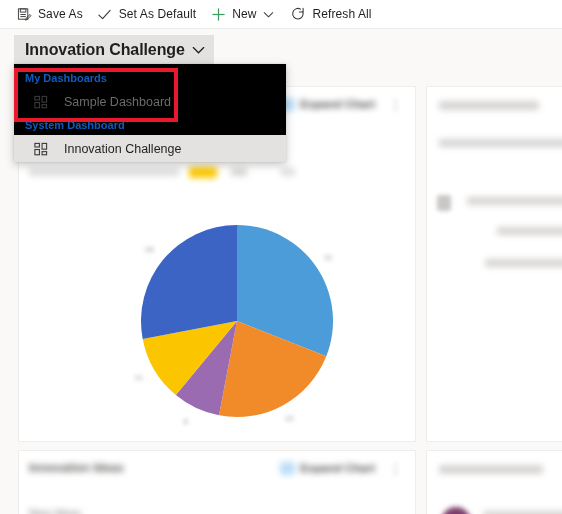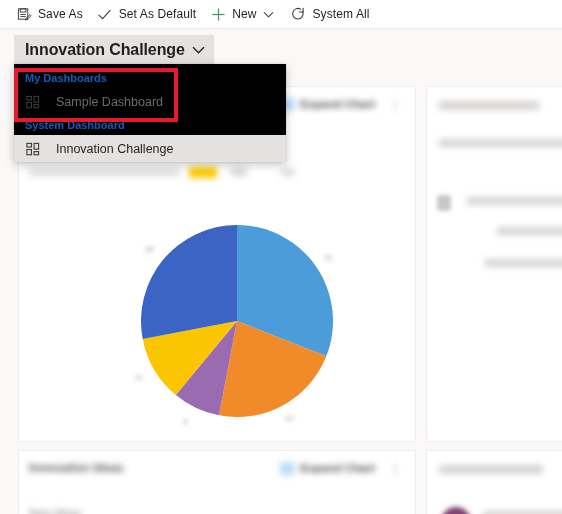--- a/index.html
+++ b/index.html
@@ -100,21 +100,21 @@
     font-size: 11px;
     font-weight: 700;
     color: #0f5bbd;
     padding: 4px 0 4px 11px;
     letter-spacing: 0;
   }
   .dd-item {
     display: flex;
     align-items: center;
     height: 27px;
-    padding-left: 11px;
+    padding-left: 19px;
     cursor: pointer;
     box-sizing: border-box;
   }
   .dd-item.is-selected { background: #e4e2e0; }
   .dd-item-ico {
     width: 16px; height: 16px;
     display: inline-flex;
     align-items: center;
     justify-content: center;
     flex: 0 0 auto;
@@ -325,21 +325,21 @@
     </span>
   </div>
 
   <div class="cmd-btn">
     <span class="cmd-ico">
       <svg width="15" height="15" viewBox="0 0 16 16">
         <path d="M12.6 5.1 A5.6 5.6 0 1 1 10.2 2.3" fill="none" stroke="#3a3a38" stroke-width="1.15" stroke-linecap="round"></path>
         <path d="M12.9 1.3 L12.9 5.3 L8.9 5.3" fill="none" stroke="#3a3a38" stroke-width="1.15" stroke-linecap="round" stroke-linejoin="round"></path>
       </svg>
     </span>
-    <span class="cmd-lbl">System All</span>
+    <span class="cmd-lbl">Refresh All</span>
   </div>
 </div>
 
 <div id="tile-canvas">
 
   <div class="tile" id="tile-chart">
     <div class="tile-head">
       <span class="tile-title-blur">Innovation Chart</span>
       <span class="tile-spacer"></span>
       <span class="tile-action">

